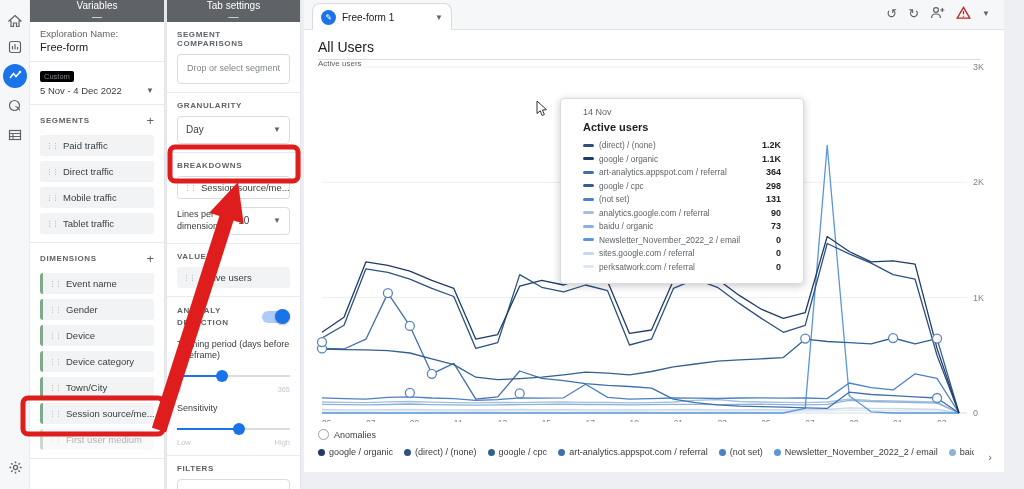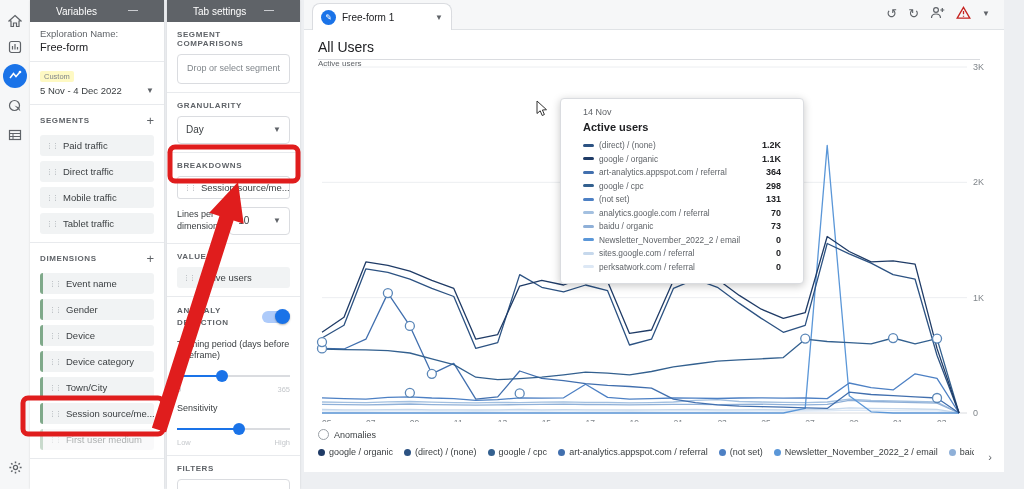--- a/index.html
+++ b/index.html
@@ -11,35 +11,35 @@
   .rail-ic{position:absolute;left:50%;transform:translateX(-50%);width:18px;height:18px;
            display:flex;align-items:center;justify-content:center;color:#5f6368;}
   .rail-ic svg{display:block;}
   .rail-active{width:24px;height:24px;background:#1a73e8;border-radius:50%;color:#fff;}
 
   
   .panel{position:absolute;top:0;bottom:0;background:#fff;box-shadow:0 0 2px rgba(0,0,0,.12);}
   #variables{left:30px;width:134px;}
   #tabset{left:167px;width:133px;}
   .panel-head{height:22px;background:#5f6368;color:#fff;font-size:10px;
-              display:flex;align-items:center;justify-content:space-between;padding:0 26px;}
+              display:flex;align-items:center;justify-content:space-between;padding:0 20px;flex-direction:column;}
   .panel-head .min{font-size:10px;color:#e8eaed;margin-top:-4px;}
   .panel-body{padding:6px 10px 0 10px;font-size:10px;}
   .divider{border-top:1px solid #e8eaed;margin:8px -10px;}
   .sec-row{display:flex;align-items:center;justify-content:space-between;margin:2px 0 7px;}
   .sec-label{font-size:8px;font-weight:bold;letter-spacing:.6px;color:#5f6368;}
   .plus{font-size:13px;color:#5f6368;font-weight:400;}
   .chip{height:21px;background:#f1f3f4;border-radius:3px;display:flex;align-items:center;
         gap:5px;padding:0 6px;font-size:9.5px;color:#3c4043;margin-bottom:5px;white-space:nowrap;overflow:hidden;}
   .chip .handle{color:#9aa0a6;font-size:7px;letter-spacing:-1px;line-height:1;}
   .chip.dim{border-left:3px solid #7fa98a;background:#f1f3f4;}
   .chip.faded{opacity:.42;}
   .muted-label{color:#5f6368;font-size:9.5px;}
   .name-val{font-size:11px;color:#202124;margin-top:2px;}
-  .badge{display:inline-block;background:#fef9c3;color:#80868b;font-size:7.5px;
+  .badge{display:inline-block;background:#000000;color:#80868b;font-size:7.5px;
          padding:1px 4px;border-radius:2px;margin-bottom:3px;}
   .date-row{display:flex;align-items:center;justify-content:space-between;font-size:9.5px;color:#3c4043;}
   .caret{color:#5f6368;font-size:8px;}
   .drop-box{border:1px solid #dadce0;border-radius:4px;padding:8px 5px;font-size:9px;
             color:#80868b;text-align:center;line-height:1.3;}
   .select-box{border:1px solid #dadce0;border-radius:4px;height:26px;display:flex;align-items:center;
               justify-content:space-between;padding:0 8px;font-size:10px;color:#3c4043;}
   .two-col{display:flex;align-items:center;justify-content:space-between;gap:6px;}
   .small-select{width:52px;}
   .toggle{width:28px;height:12px;border-radius:7px;background:#aecbfa;position:relative;flex-shrink:0;}
@@ -421,21 +421,21 @@
             <span class="tt-val">298</span>
           </div>
           <div class="tt-row">
             <span class="tt-swatch" style="background: rgb(77, 128, 196);"></span>
             <span class="tt-name">(not set)</span>
             <span class="tt-val">131</span>
           </div>
           <div class="tt-row">
             <span class="tt-swatch" style="background: rgb(163, 192, 224);"></span>
             <span class="tt-name">analytics.google.com / referral</span>
-            <span class="tt-val">70</span>
+            <span class="tt-val">90</span>
           </div>
           <div class="tt-row">
             <span class="tt-swatch" style="background: rgb(143, 176, 216);"></span>
             <span class="tt-name">baidu / organic</span>
             <span class="tt-val">73</span>
           </div>
           <div class="tt-row">
             <span class="tt-swatch" style="background: rgb(91, 151, 216);"></span>
             <span class="tt-name">Newsletter_November_2022_2 / email</span>
             <span class="tt-val">0</span>

